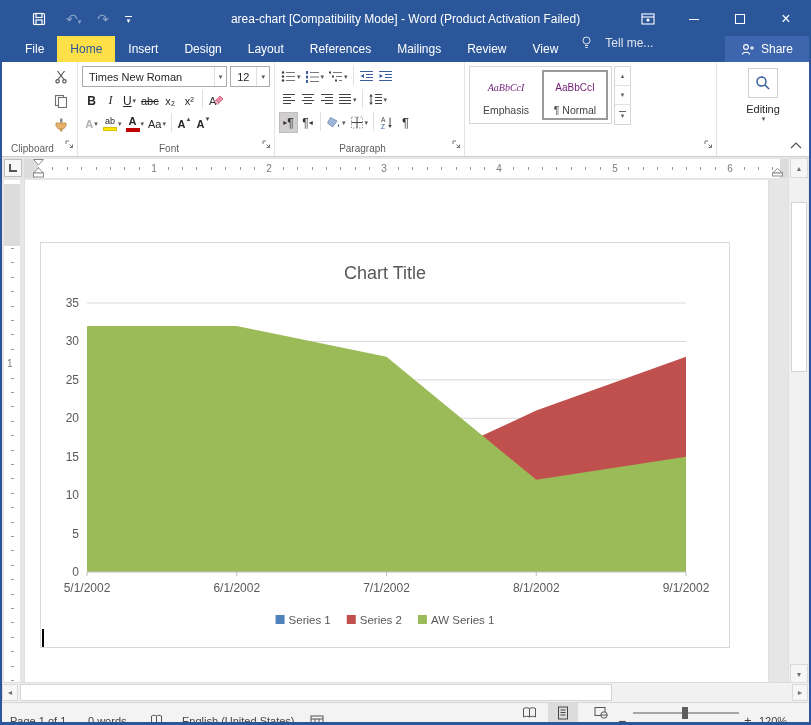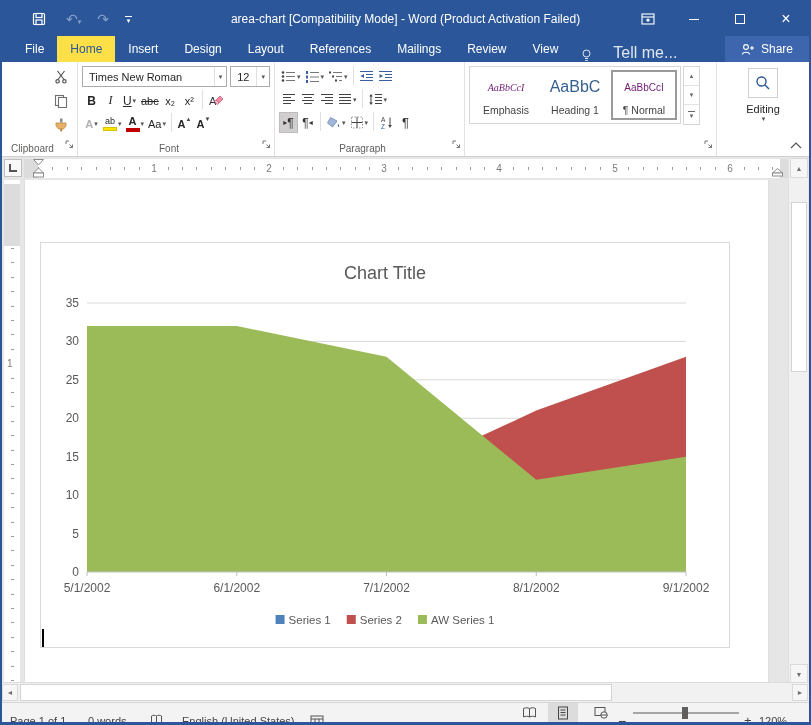--- a/index.html
+++ b/index.html
@@ -19,21 +19,21 @@
   .tb-title { position:absolute; left:0; right:0; text-align:center; color:#fff; font-size:12px; }
   .win-controls { position:absolute; right:0; top:0; height:34px; display:flex; align-items:center; gap:0; }
   .wc { width:46px; height:34px; display:flex; align-items:center; justify-content:center; color:#fff; }
   .wc .minbar { width:10px; height:1px; background:#fff; }
   .wc .maxbox { width:10px; height:10px; border:1px solid #fff; }
   .wc.close { font-size:16px; }
   
   #tabrow { height:26px; background:#2b579a; display:flex; align-items:stretch; padding-left:10px; }
   .tab { color:#fff; font-size:12px; padding:0 13px; display:flex; align-items:center; }
   .tab.active { background:#fde047; color:#2b579a; }
-  .tellme { display:flex; align-items:flex-end; gap:21px; color:rgba(255,255,255,.85); font-size:16px; padding:0 10px; }
+  .tellme { display:flex; align-items:flex-start; gap:13px; color:rgba(255,255,255,.85); font-size:12px; padding:0 10px; }
   .share { margin-left:auto; display:flex; align-items:center; gap:6px; color:#fff; font-size:12px; padding:0 16px; background:#3d66ae; }
   
   #ribbon { height:95px; background:#fff; border-bottom:1px solid #d2d0ce; display:flex; position:relative; }
   .rgroup { position:relative; border-right:1px solid #e3e3e3; padding:4px 4px 16px 4px; }
   .glabel { position:absolute; bottom:2px; left:0; right:14px; text-align:center; font-size:10px; color:#605e5c; }
   .launcher { position:absolute; bottom:3px; right:3px; }
   .row { display:flex; align-items:flex-start; height:23px; }
   .ib { min-width:19px; height:21px; display:inline-flex; align-items:center; justify-content:center; font-size:12px; color:#262626; padding:0 2px; }
   .ib.active { background:#d0cece; border:1px solid #bebebe; }
   .c7 { font-size:7px; color:#555; margin-left:1px; }
@@ -468,24 +468,20 @@
           </svg>
       </span>
     </div>
 
     <div class="rgroup g-styles">
       <div class="cards">
         <div class="cardbox">
           <div class="scard">
             <div class="sprev emph">AaBbCcI</div>
             <div class="sname">Emphasis</div>
-          </div>
-          <div class="scard">
-            <div class="sprev h1">AaBbC</div>
-            <div class="sname">Heading 1</div>
           </div>
           <div class="scard sel">
             <div class="sprev">AaBbCcI</div>
             <div class="sname">¶ Normal</div>
           </div>
         </div>
         <div class="stylescroll">
           <span class="sb">
               <span>▲</span>
             </span>

